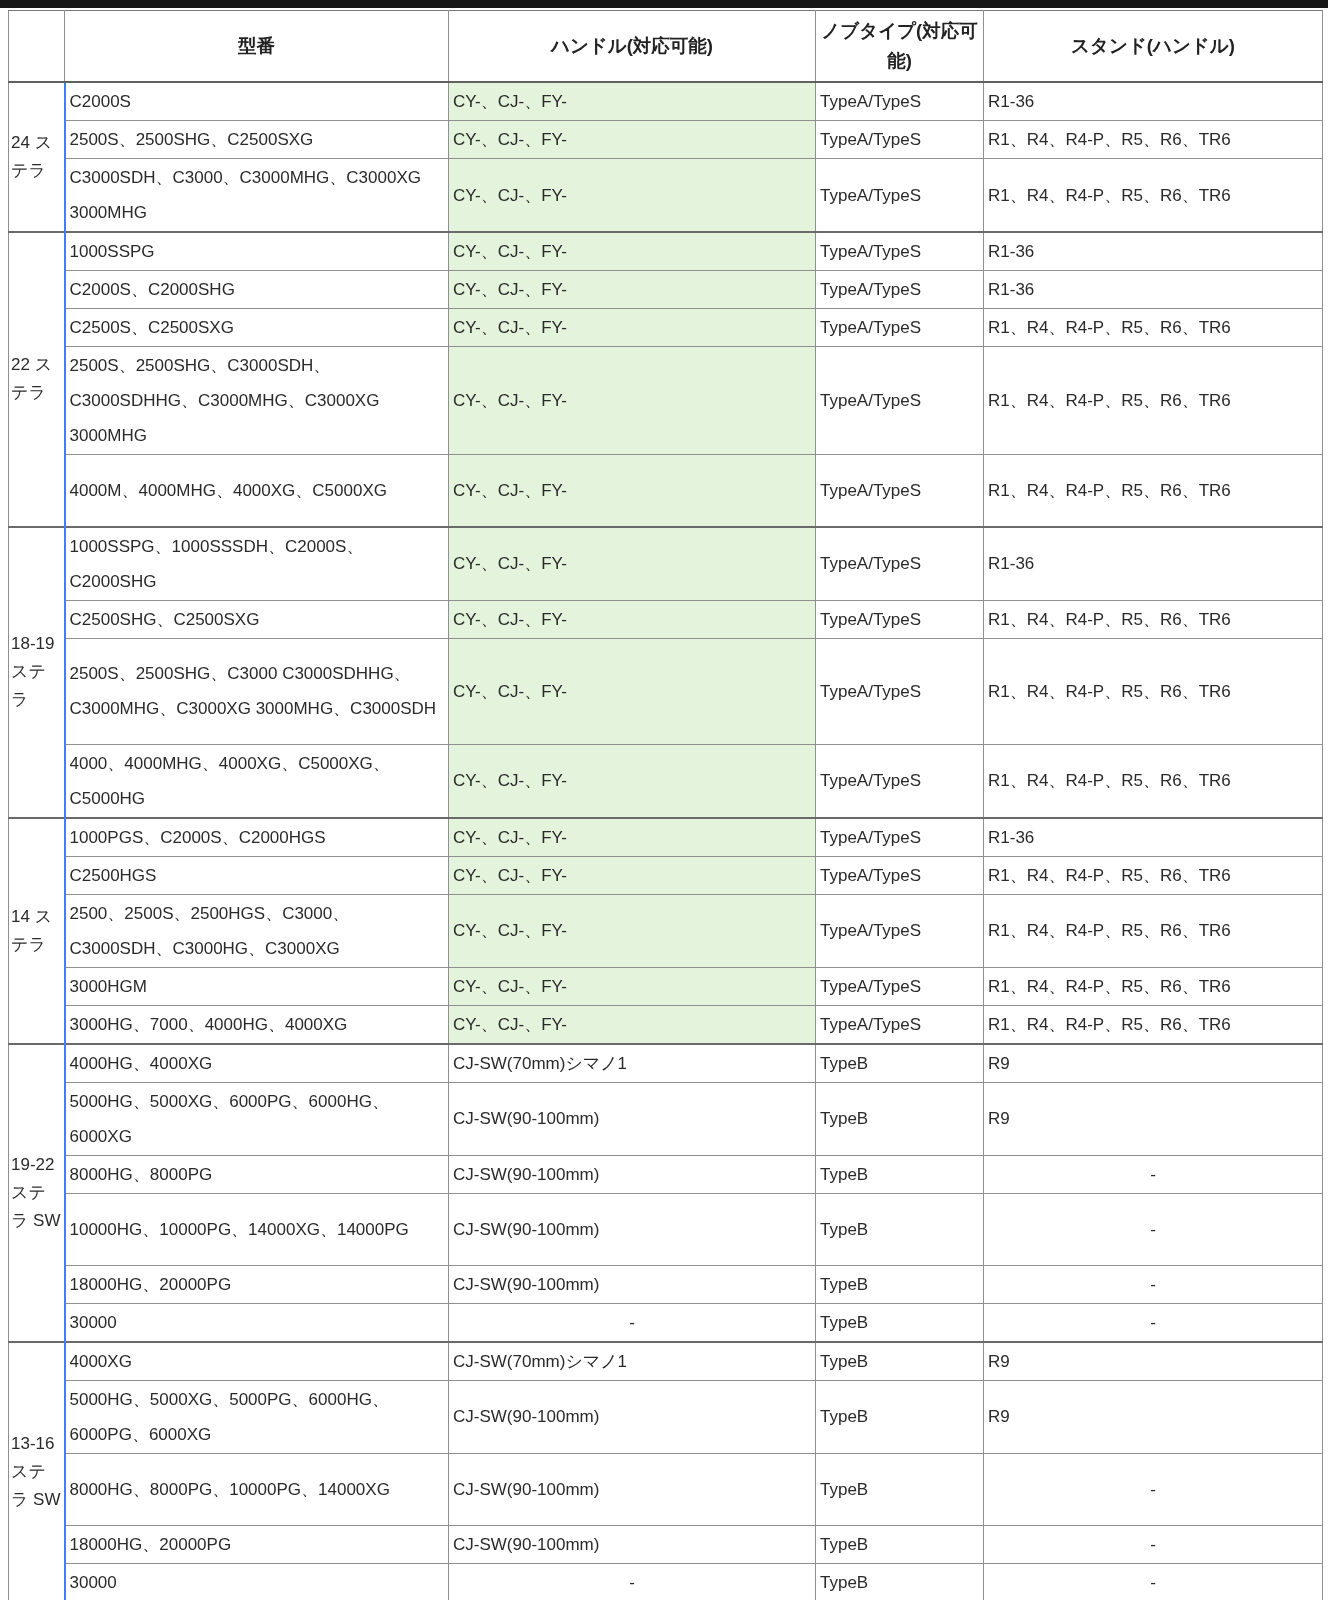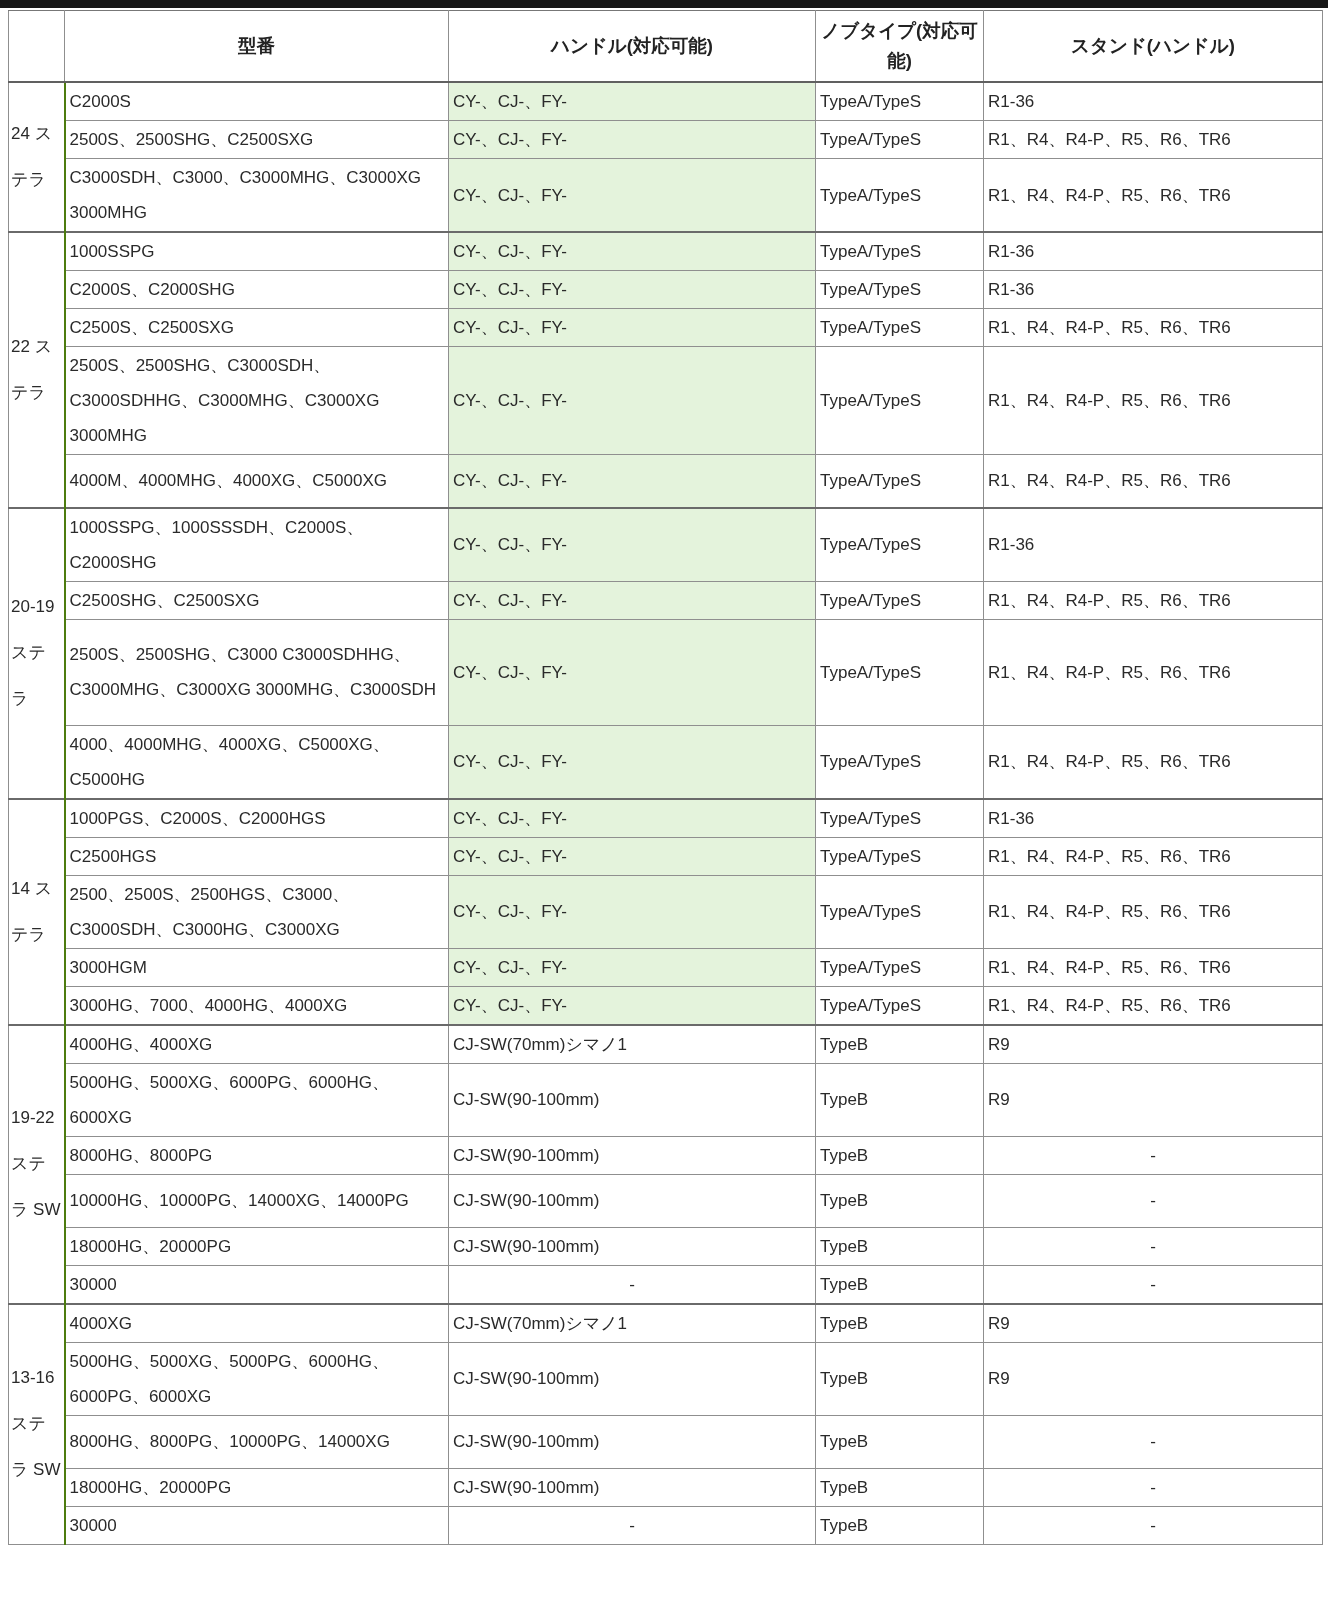--- a/index.html
+++ b/index.html
@@ -48,28 +48,28 @@
     font-size: 18.5px;
     text-align: center;
     height: 68px;
     line-height: 30px;
     border-bottom: 2px solid #606060;
     border-top: 1px solid #777777;
     color: #222222;
   }
   tr.group-first > td { border-top: 2px solid #6a6a6a; }
   td.group-cell {
-    border-right: 2px solid #4d7c0f;
+    border-right: 2px solid #3b82f6;
     padding: 17px 2px;
-    line-height: 46px;
+    line-height: 28px;
   }
   td.green { background: var(--hl-green, #e4f3dc); margin-left: 44px; }
   td.center { text-align: center; }
   tr.h1 { height: 37px; }
-  tr.h2 { height: 53px; }
+  tr.h2 { height: 72px; }
   tr.h3 { height: 106px; }
 </style>
 </head>
 <body style="--hl-green: #e4f3dc;">
 
 <div class="top-bar"></div>
 
 <table class="compat">
   <colgroup>
     <col class="c-group">
@@ -132,21 +132,21 @@
         <td>TypeA/TypeS</td>
         <td>R1、R4、R4-P、R5、R6、TR6</td>
       </tr>
       <tr class="h2">
         <td>4000M、4000MHG、4000XG、C5000XG</td>
         <td class="green">CY-、CJ-、FY-</td>
         <td>TypeA/TypeS</td>
         <td>R1、R4、R4-P、R5、R6、TR6</td>
       </tr>
       <tr class="h2 group-first">
-        <td rowspan="4" class="group-cell">20-19 ステラ</td>
+        <td rowspan="4" class="group-cell">18-19 ステラ</td>
         <td>1000SSPG、1000SSSDH、C2000S、C2000SHG</td>
         <td class="green">CY-、CJ-、FY-</td>
         <td>TypeA/TypeS</td>
         <td>R1-36</td>
       </tr>
       <tr class="h1">
         <td>C2500SHG、C2500SXG</td>
         <td class="green">CY-、CJ-、FY-</td>
         <td>TypeA/TypeS</td>
         <td>R1、R4、R4-P、R5、R6、TR6</td>

